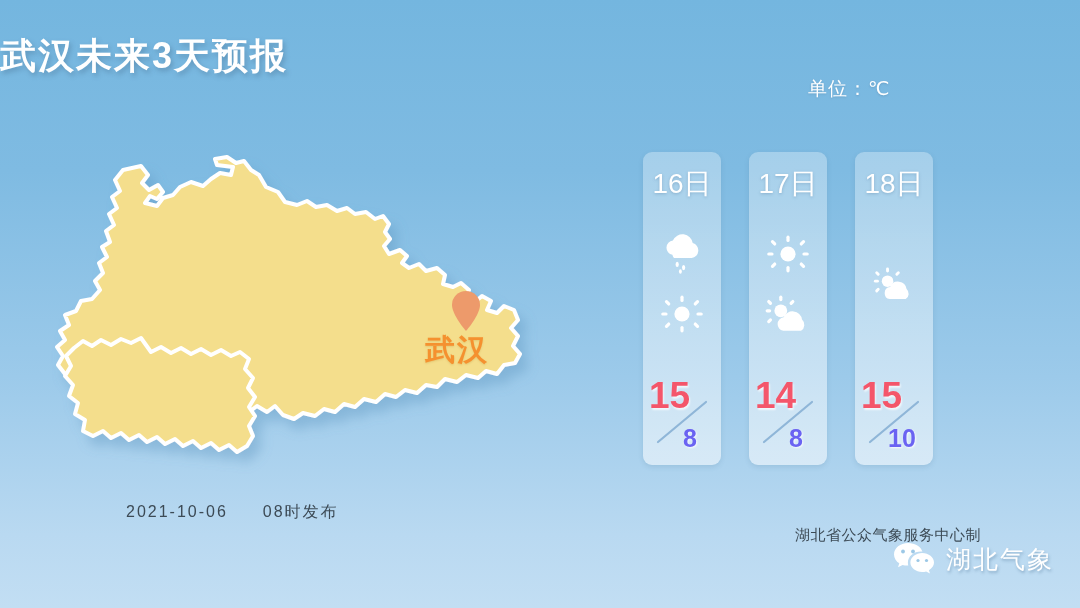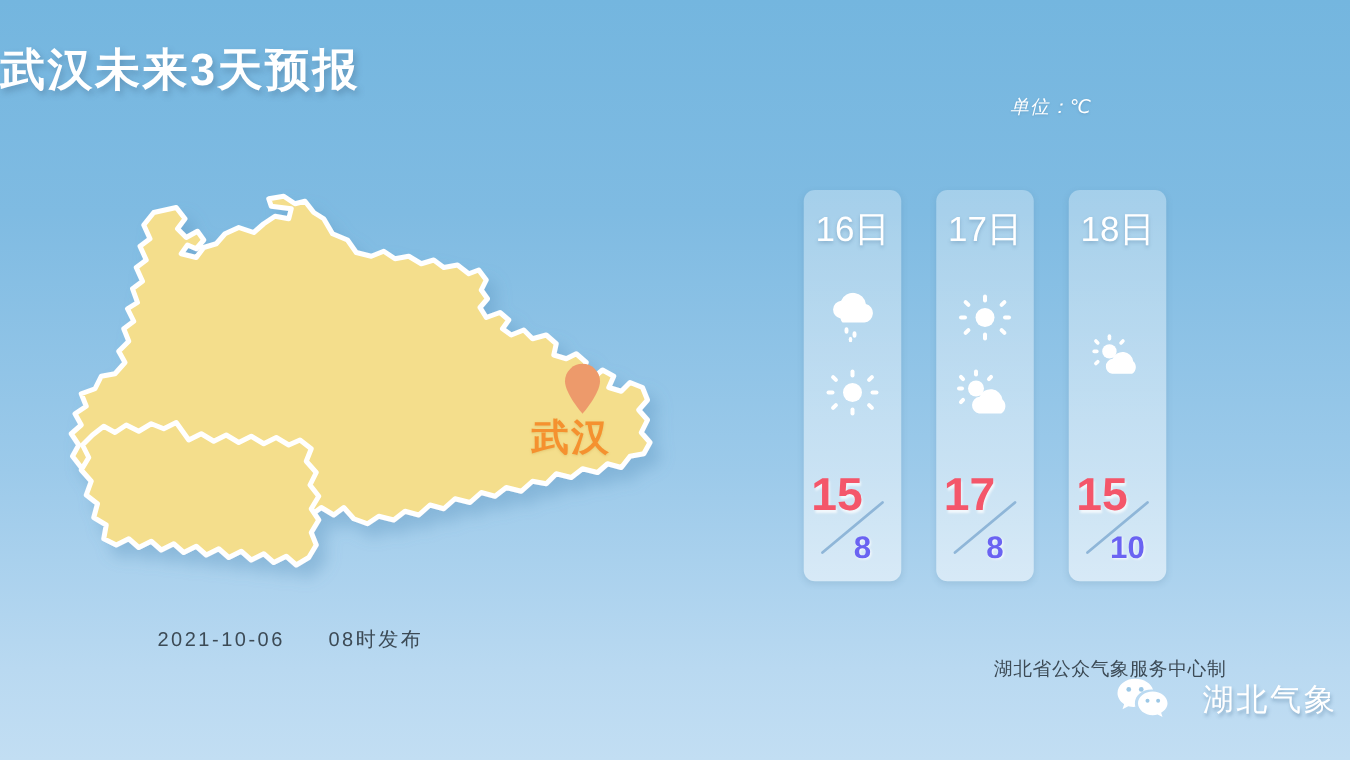--- a/index.html
+++ b/index.html
@@ -14,23 +14,22 @@
 
   
   .title {
     position:absolute; left:0; top:32px; width:960px; text-align:left;
     font-size:36px; font-weight:bold; color:#ffffff; letter-spacing:2px;
     text-shadow:2px 3px 5px rgba(70,110,145,.45);
     white-space:nowrap;
   }
   .unit {
     position:absolute; left:808px; top:76px;
-    font-size:15px; color:#ffffff; letter-spacing:1px; white-space:nowrap;
+    font-size:19px; color:#ffffff; letter-spacing:1px; white-space:nowrap;
     text-shadow:0 1px 2px rgba(70,110,145,.3);
-    font-style:italic;
   }
 
   
   .map-wrap { position:absolute; left:45px; top:150px; width:570px; height:310px; }
   .map-wrap svg { width:100%; height:100%; display:block; overflow:visible; }
   .pin-label {
     position:absolute; left:412px; top:330px; width:90px; text-align:center;
     font-size:30px; font-weight:bold; color:#f5912f; letter-spacing:2px;
     text-shadow:0 1px 2px rgba(180,130,40,.25);
   }
@@ -81,21 +80,20 @@
     font-size:15px; color:#3c4a55; letter-spacing:.5px; white-space:nowrap;
   }
   .brand {
     position:absolute; left:893px; top:541px;
     display:flex; align-items:center; gap:11px;
   }
   .brand svg { width:42px; height:36px; display:block; }
   .brand-name {
     font-size:25px; color:#ffffff; letter-spacing:2px; white-space:nowrap;
     text-shadow:1px 2px 3px rgba(70,110,145,.42);
-    margin-left:16px;
   }
 </style>
 </head>
 <body>
 
 <div id="stage">
 
   <div class="title">武汉未来3天预报</div>
   <div class="unit">单位：℃</div>
 
@@ -199,21 +197,21 @@
             <rect x="21" y="2" width="4" height="7" rx="2"></rect>
             <rect x="4" y="19" width="7" height="4" rx="2"></rect>
             <rect x="7" y="7" width="4" height="7" rx="2" transform="rotate(-45 9 10.5)"></rect>
             <rect x="35" y="7" width="4" height="7" rx="2" transform="rotate(45 37 10.5)"></rect>
             <rect x="7" y="30" width="4" height="7" rx="2" transform="rotate(45 9 33.5)"></rect>
             <path d="M26,46 a8.5,8.5 0 0,1 0.5,-16.8 a12,12 0 0,1 23,2.8 a8.8,8.8 0 0,1 -1.2,14 z"></path>
           </g>
         </svg>
       </div>
       <div class="temps">
-        <div class="t-high">17</div>
+        <div class="t-high">14</div>
         <div class="t-slash">
           <svg viewBox="0 0 56 48">
               <line x1="4" y1="44" x2="52" y2="4" stroke="#8fb6d8" stroke-width="2.2" stroke-linecap="round"></line>
             </svg>
         </div>
         <div class="t-low">8</div>
       </div>
     </div>
 
     <div class="card">

